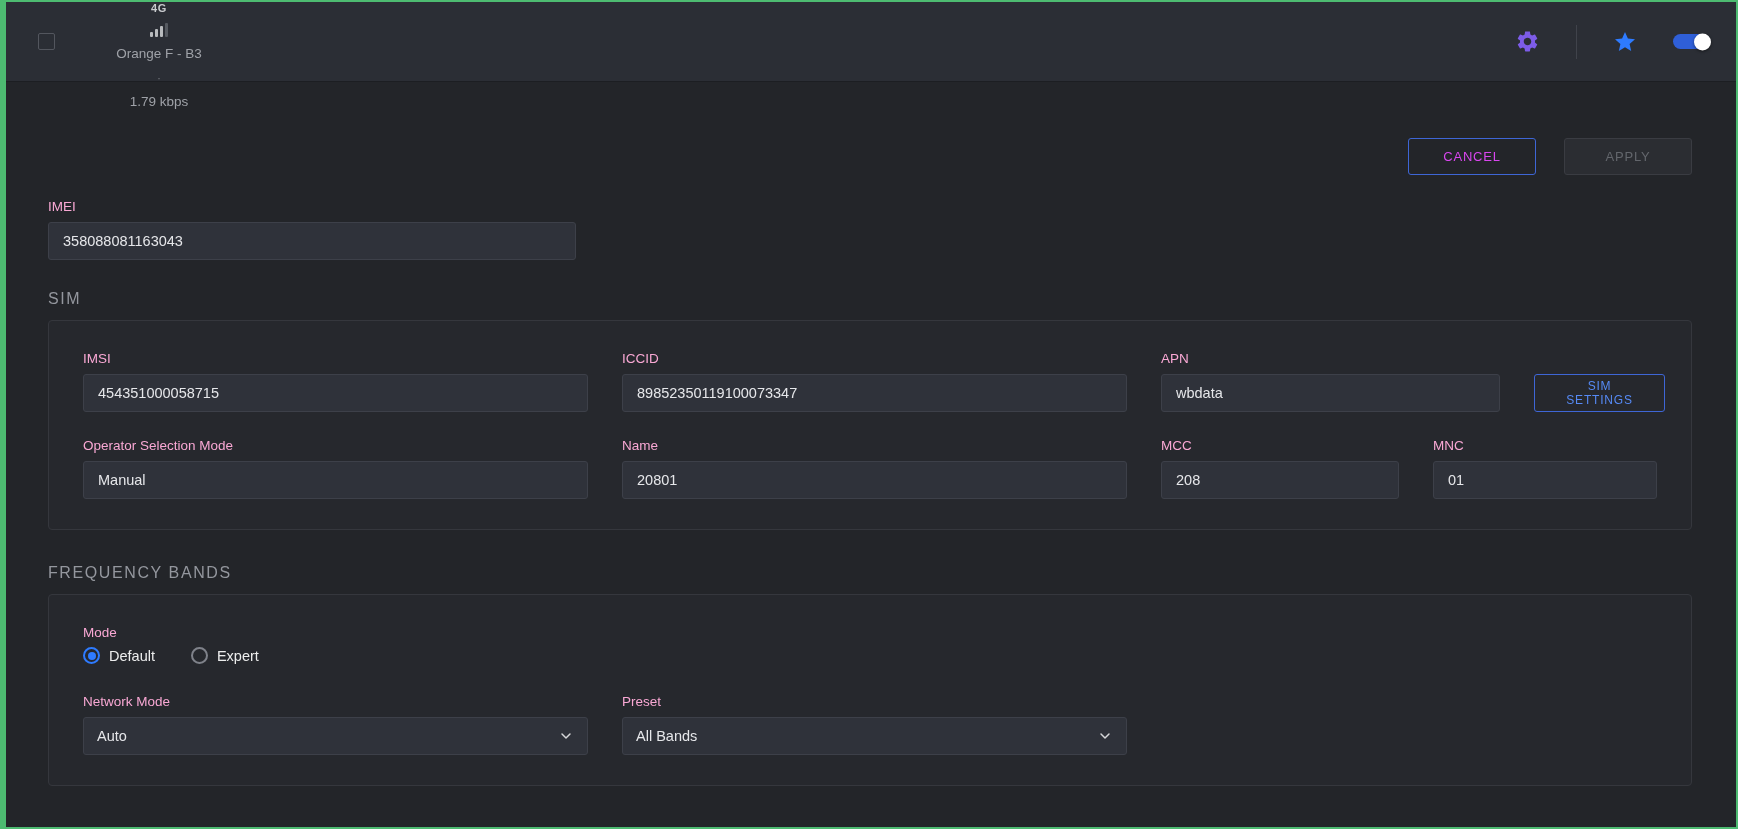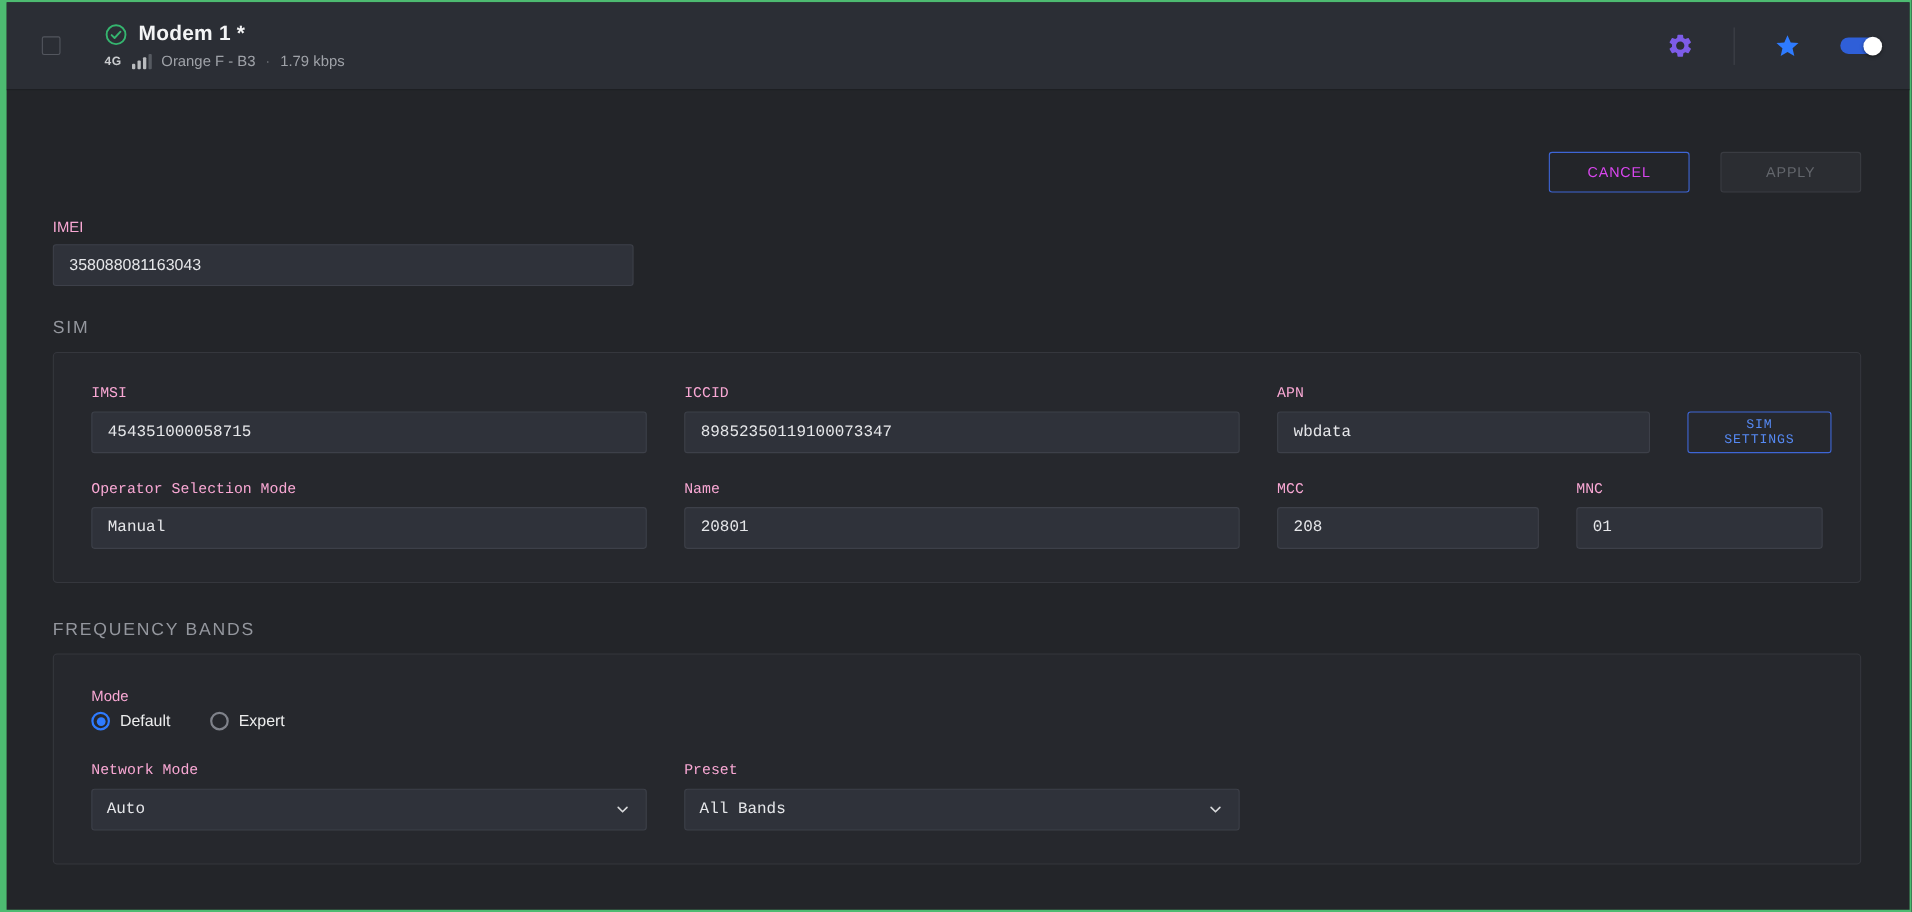--- a/index.html
+++ b/index.html
@@ -26,21 +26,21 @@
   }
   .checkbox {
     width:17px; height:17px;
     border:1.5px solid #53565e; border-radius:2px;
     margin-right:40px; flex-shrink:0; cursor:pointer;
   }
   .header-info { display:flex; flex-direction:column; gap:6px; }
   .title-row { display:flex; align-items:center; gap:10px; }
   .status-icon { display:inline-flex; width:21px; height:21px; }
   .title { color:#f3f4f5; font-size:19px; font-weight:bold; letter-spacing:.2px; }
-  .status-row { display:flex; align-items:center; gap:9px; color:#9fa2a8; font-size:13.5px; }
+  .status-row { display:flex; align-items:center; gap:9px; color:#9fa2a8; font-size:13.5px;flex-direction:column; }
   .net-type { color:#c9cbce; font-size:11px; font-weight:bold; letter-spacing:.5px; }
   .signal { display:inline-flex; align-items:flex-end; gap:2px; height:14px; }
   .signal .bar { width:3px; background:#b9bbbe; border-radius:1px; }
   .signal .b1{height:5px;} .signal .b2{height:8px;} .signal .b3{height:11px;}
   .signal .b4{height:14px; background:#565a61;}
   .sep { color:#6d7076; }
 
   .header-actions { margin-left:auto; display:flex; align-items:center; gap:36px; }
   .icon-btn { display:inline-flex; cursor:pointer; }
   .vdiv { width:1px; height:34px; background:#40434b; }
@@ -88,21 +88,21 @@
   .section-label.sim  { margin-top:30px; }
   .section-label.freq { margin-top:34px; }
 
   .panel {
     margin-top:12px;
     background:#26282d;
     border:1px solid #35373d; border-radius:4px;
     padding:30px 34px;
   }
 
-  .grid { display:grid; column-gap:34px; align-items:end;font-family:Liberation Mono, monospace; }
+  .grid { display:grid; column-gap:34px; align-items:end; }
   .row1 { grid-template-columns:505px 505px 339px 1fr; }
   .row2 { grid-template-columns:505px 505px 238px 1fr; margin-top:26px; }
   .row3 { grid-template-columns:505px 505px 1fr; margin-top:30px; }
   .btn-cell { display:flex; align-items:flex-end; }
 
   
   .radio-row { display:flex; align-items:center; gap:36px; margin-top:7px; }
   .radio { display:flex; align-items:center; gap:9px; cursor:pointer; }
   .radio-circle {
     position:relative; display:inline-block;

